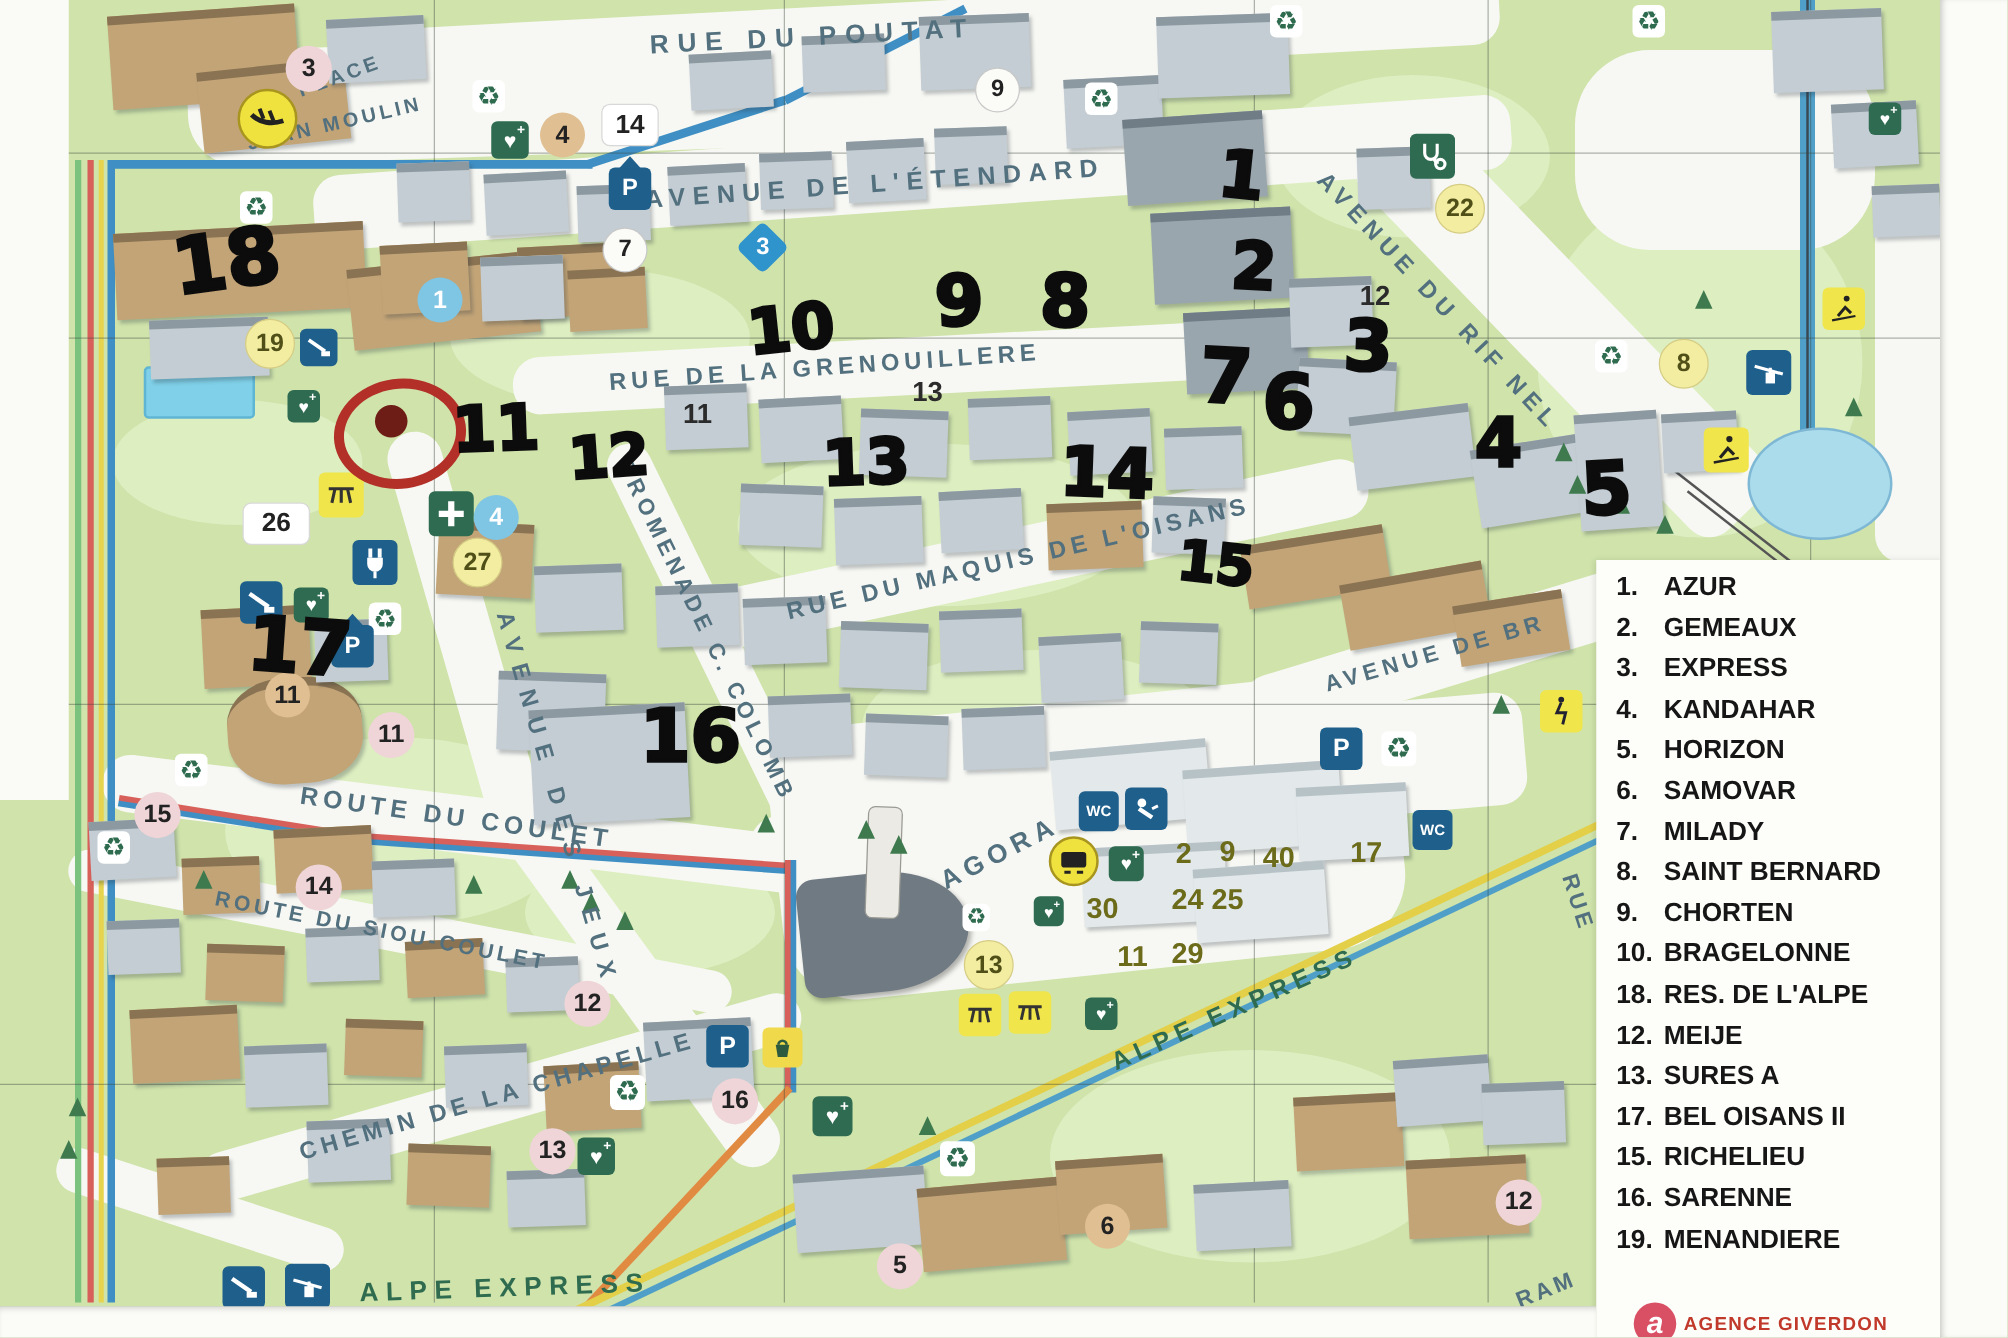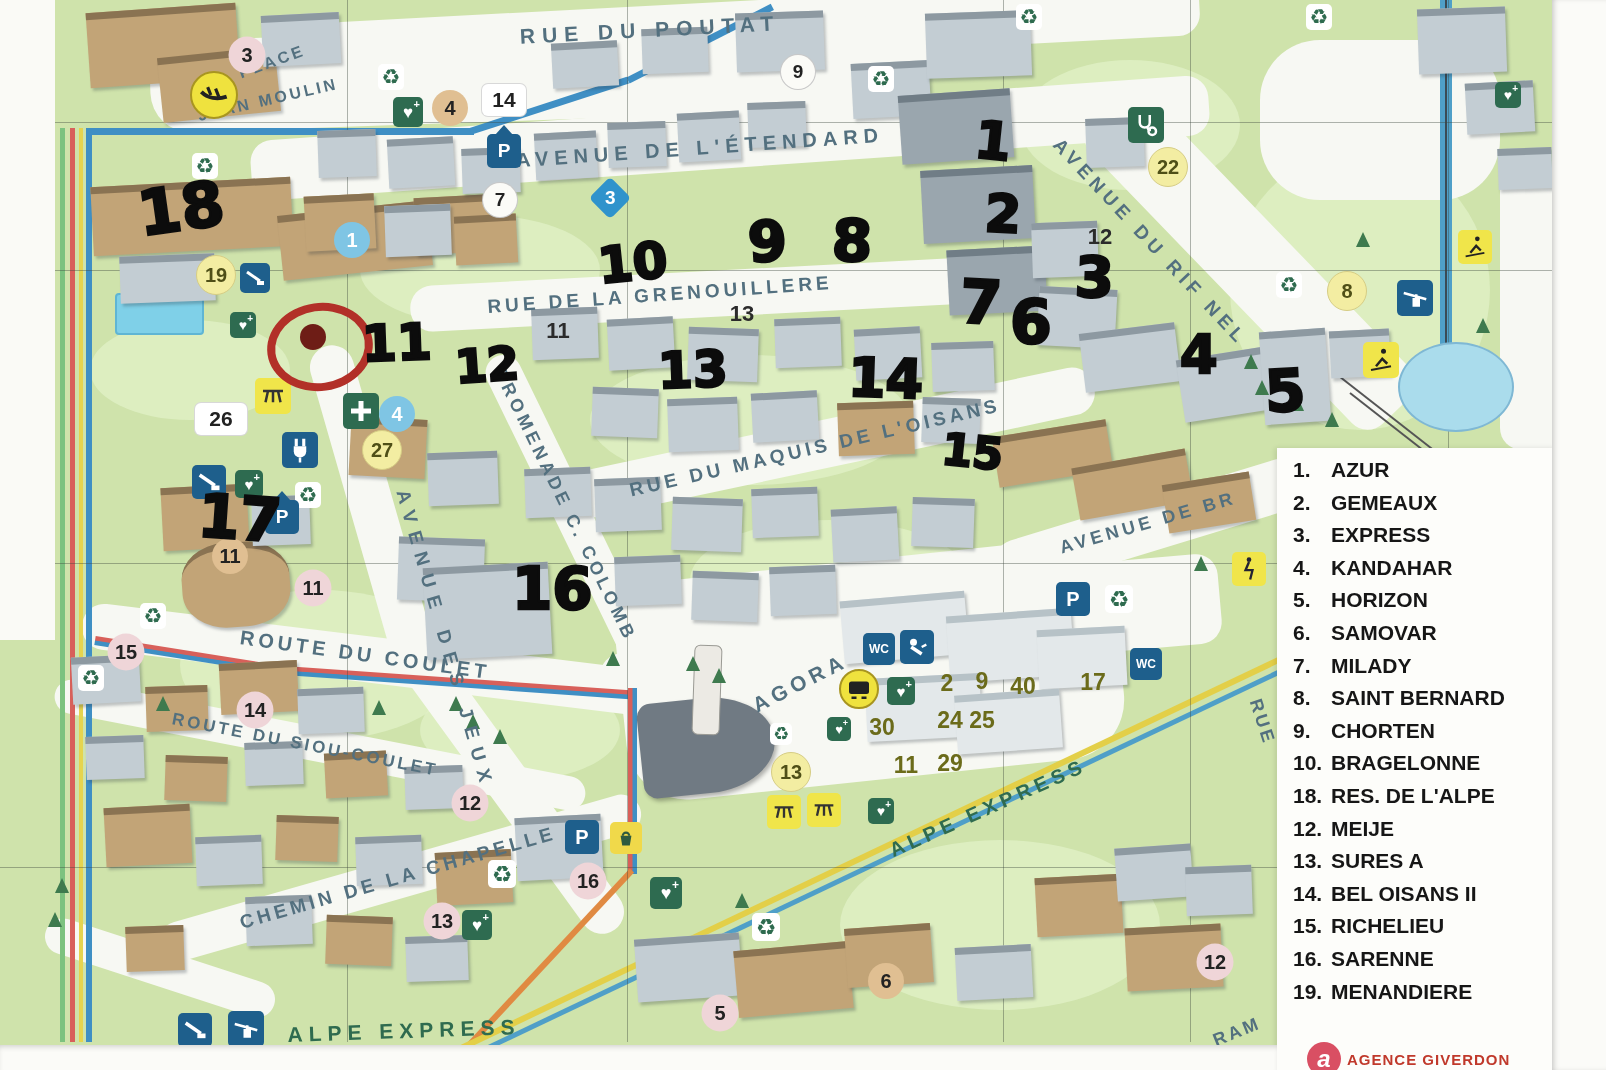--- a/index.html
+++ b/index.html
@@ -180,21 +180,21 @@
         </div>
         <div class="lg-row">
           <span class="lg-num">12.</span>
           <span class="lg-lab">MEIJE</span>
         </div>
         <div class="lg-row">
           <span class="lg-num">13.</span>
           <span class="lg-lab">SURES A</span>
         </div>
         <div class="lg-row">
-          <span class="lg-num">14.</span>
+          <span class="lg-num">17.</span>
           <span class="lg-lab">BEL OISANS II</span>
         </div>
         <div class="lg-row">
           <span class="lg-num">15.</span>
           <span class="lg-lab">RICHELIEU</span>
         </div>
         <div class="lg-row">
           <span class="lg-num">16.</span>
           <span class="lg-lab">SARENNE</span>
         </div>

